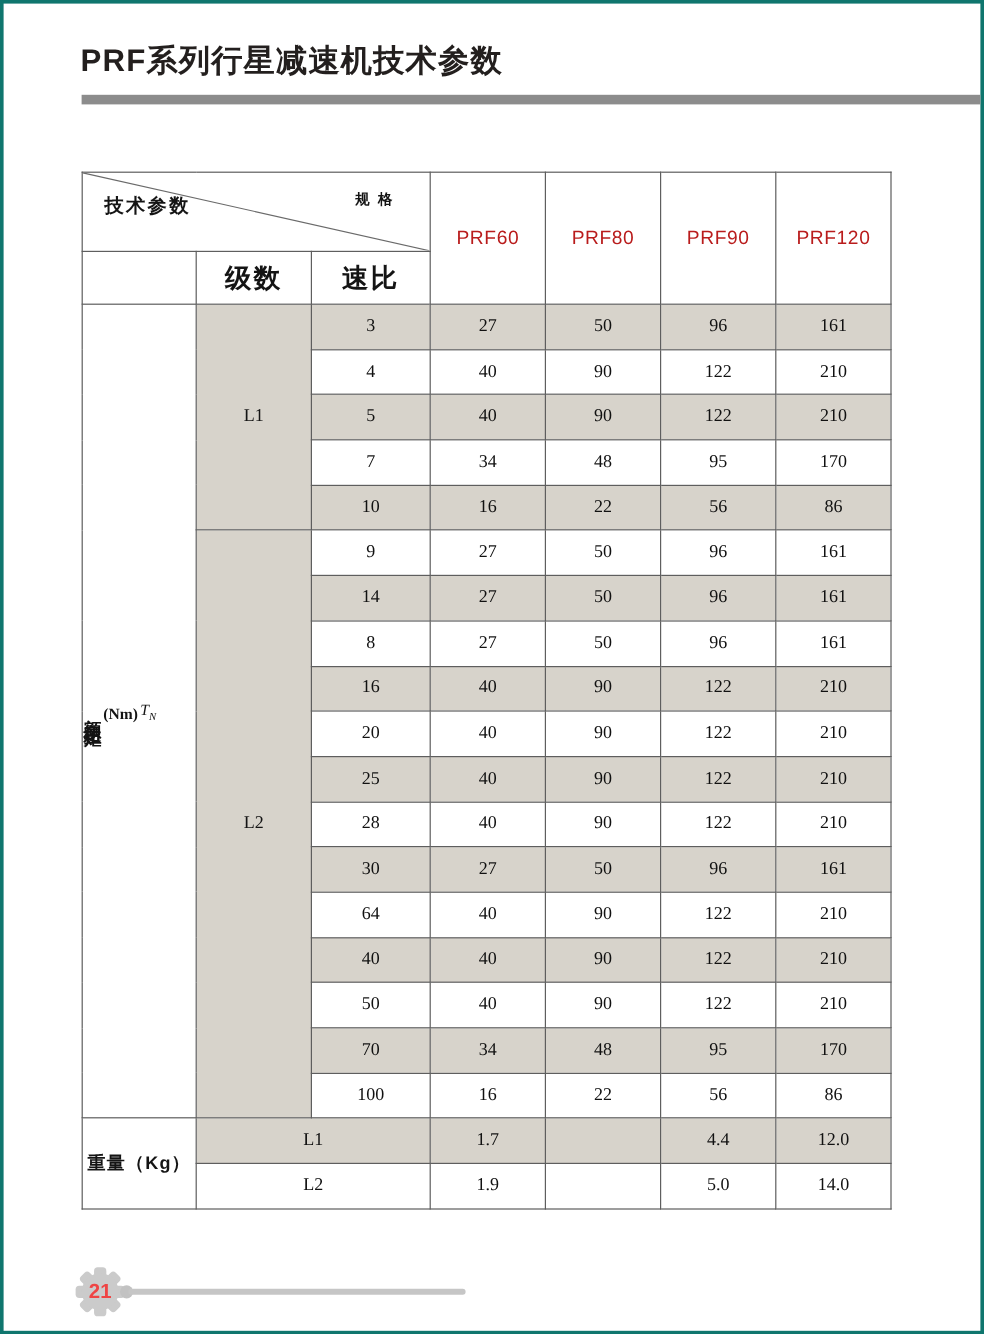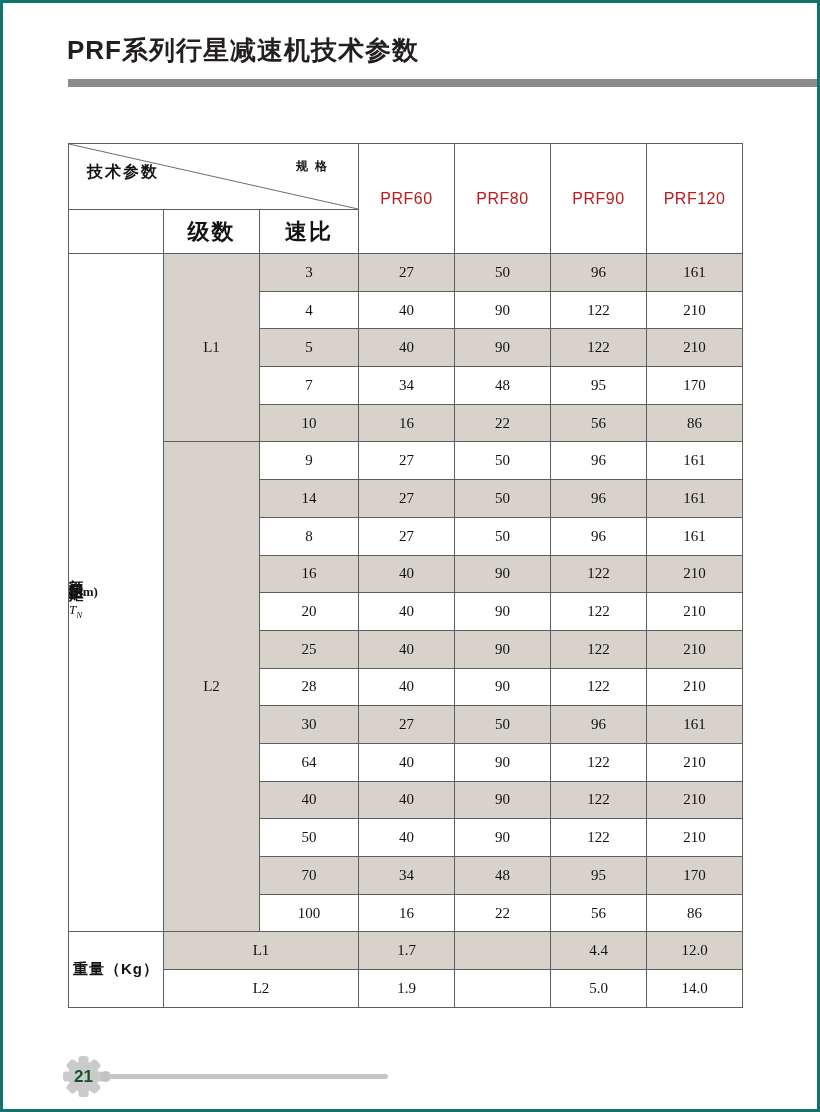--- a/index.html
+++ b/index.html
@@ -52,35 +52,35 @@
     font-size:15px;color:#111111;
   }
   tr.shade-row td{background:#d7d3cb;}
   td.level-cell{background:#d7d3cb !important;
     font-family:"Liberation Serif","DejaVu Serif",serif;font-size:15px;}
   td.torque-cell{background:#ffffff !important;}
   td.weight-label{
     background:#ffffff !important;
     font-size:15px;font-weight:bold;letter-spacing:1px;
   }
-  .torque-wrap{display:flex;flex-direction:column;align-items:flex-start;gap:2px;}
+  .torque-wrap{display:flex;flex-direction:row;align-items:center;gap:2px;}
   .torque-vert{
     writing-mode:vertical-rl;text-orientation:upright;
     font-size:15px;font-weight:bold;letter-spacing:3px;line-height:1;
   }
   .torque-unit{font-size:13px;font-weight:bold;margin-top:4px;
     font-family:"Liberation Serif","DejaVu Serif",serif;}
   .torque-sym{font-size:13px;font-style:italic;
     font-family:"Liberation Serif","DejaVu Serif",serif;}
   .torque-sym sub{font-size:9px;}
   .gear-badge{position:absolute;left:59px;top:1052px;width:43px;height:43px;}
   .gear-num{
     position:absolute;left:0;top:0;width:43px;height:43px;
     display:flex;align-items:center;justify-content:center;
-    font-size:17px;font-weight:600;color:#14532d;
+    font-size:17px;font-weight:600;color:#ef4444;
   }
   .footer-dot{
     position:absolute;left:97px;top:1068px;width:11px;height:11px;
     border-radius:50%;background:#c2c2c2;
   }
   .footer-line{
     position:absolute;left:104px;top:1071px;width:281px;height:5px;
     background:#c6c6c6;border-radius:3px;
   }
 </style>

